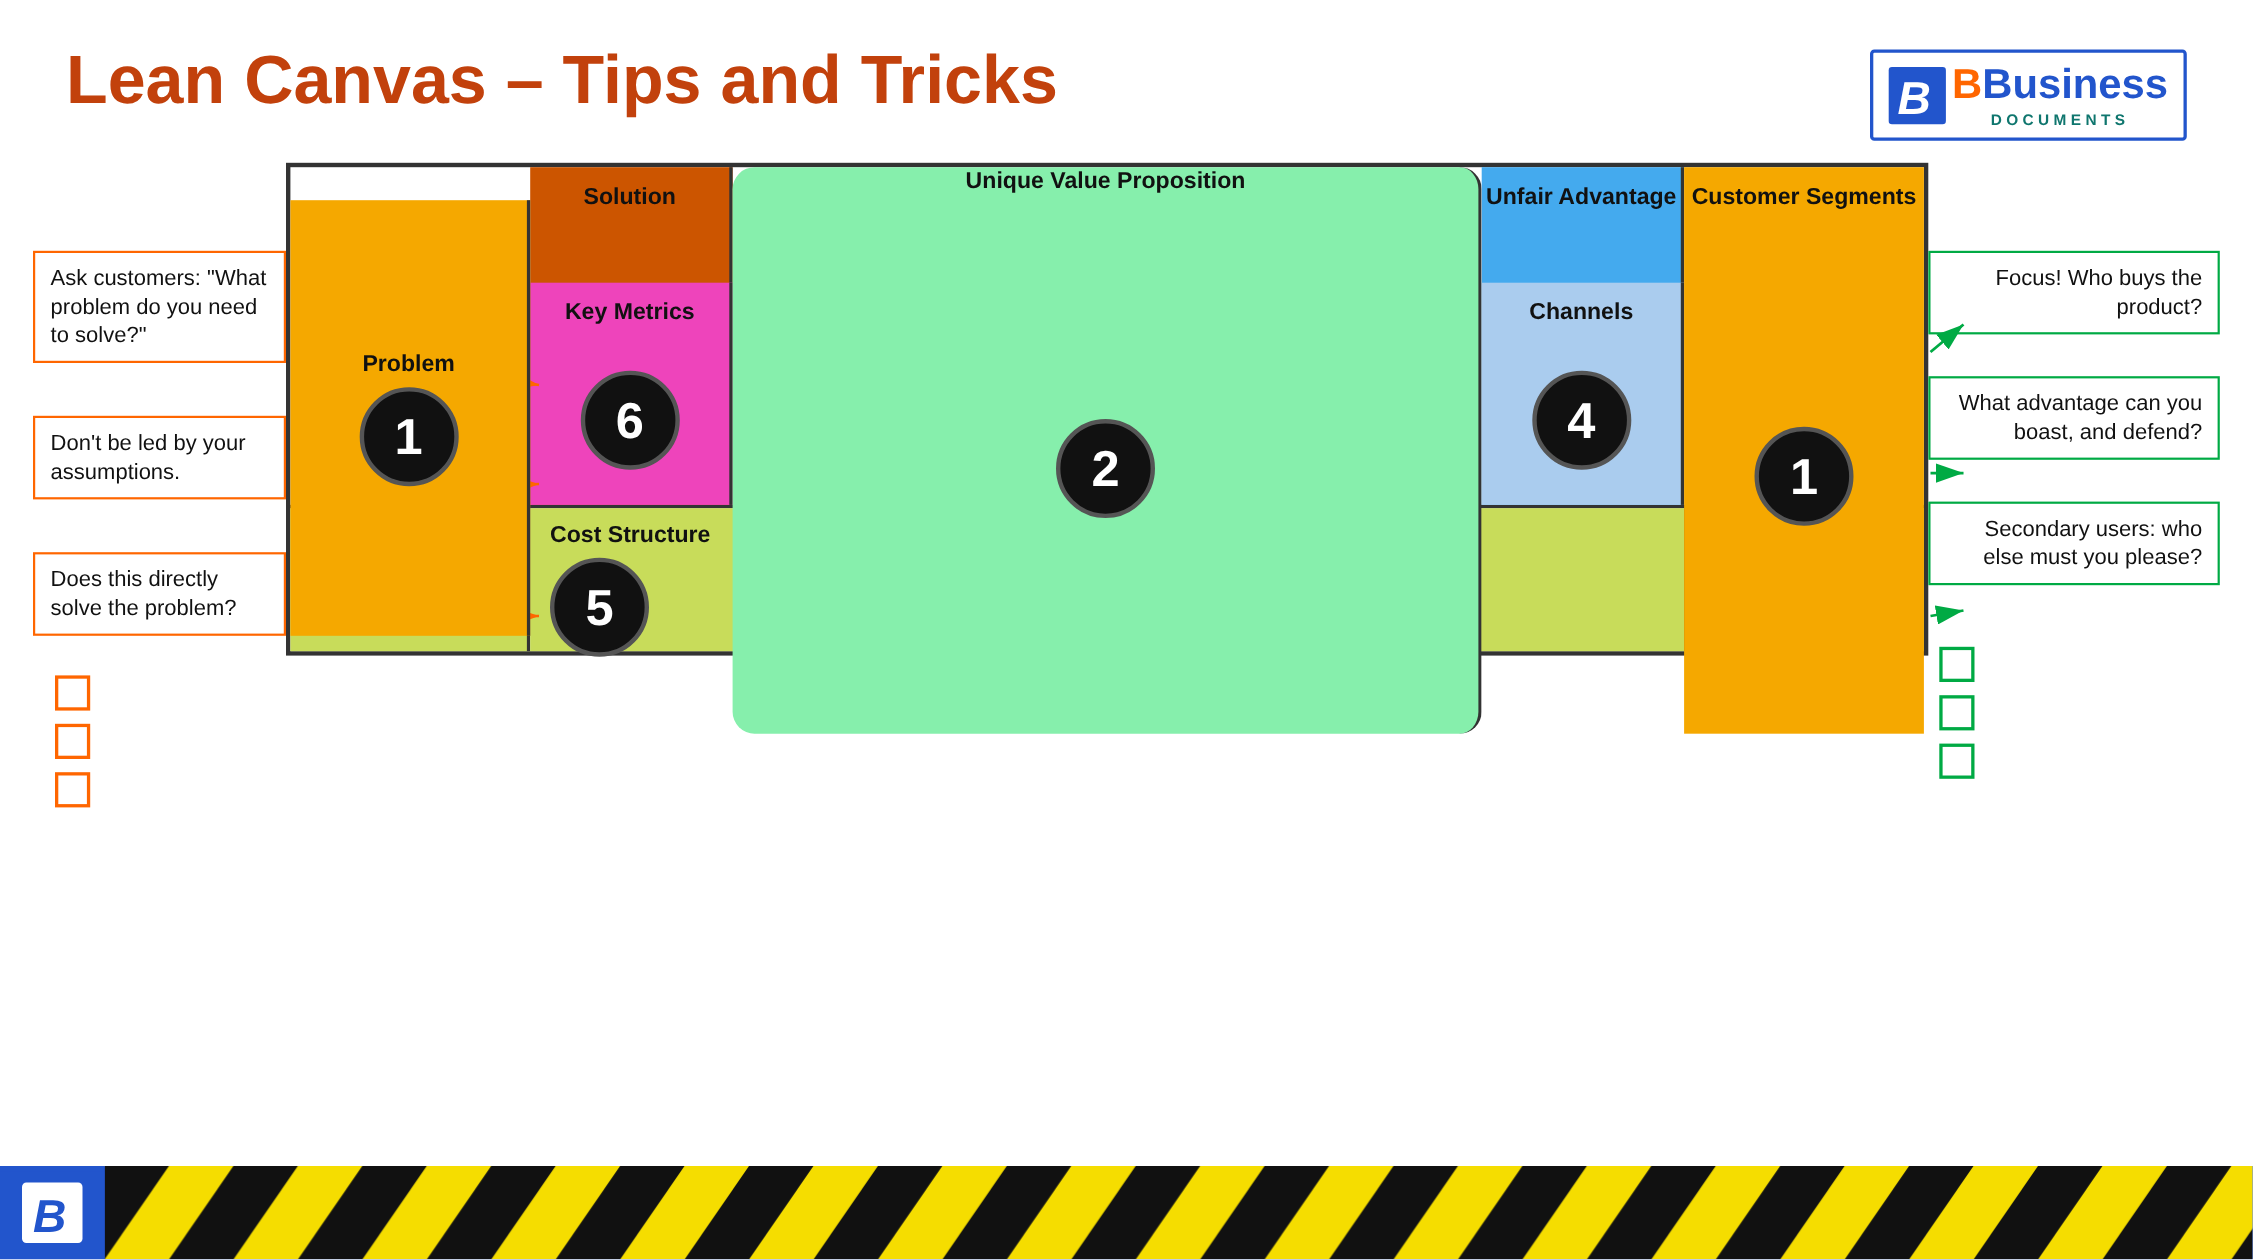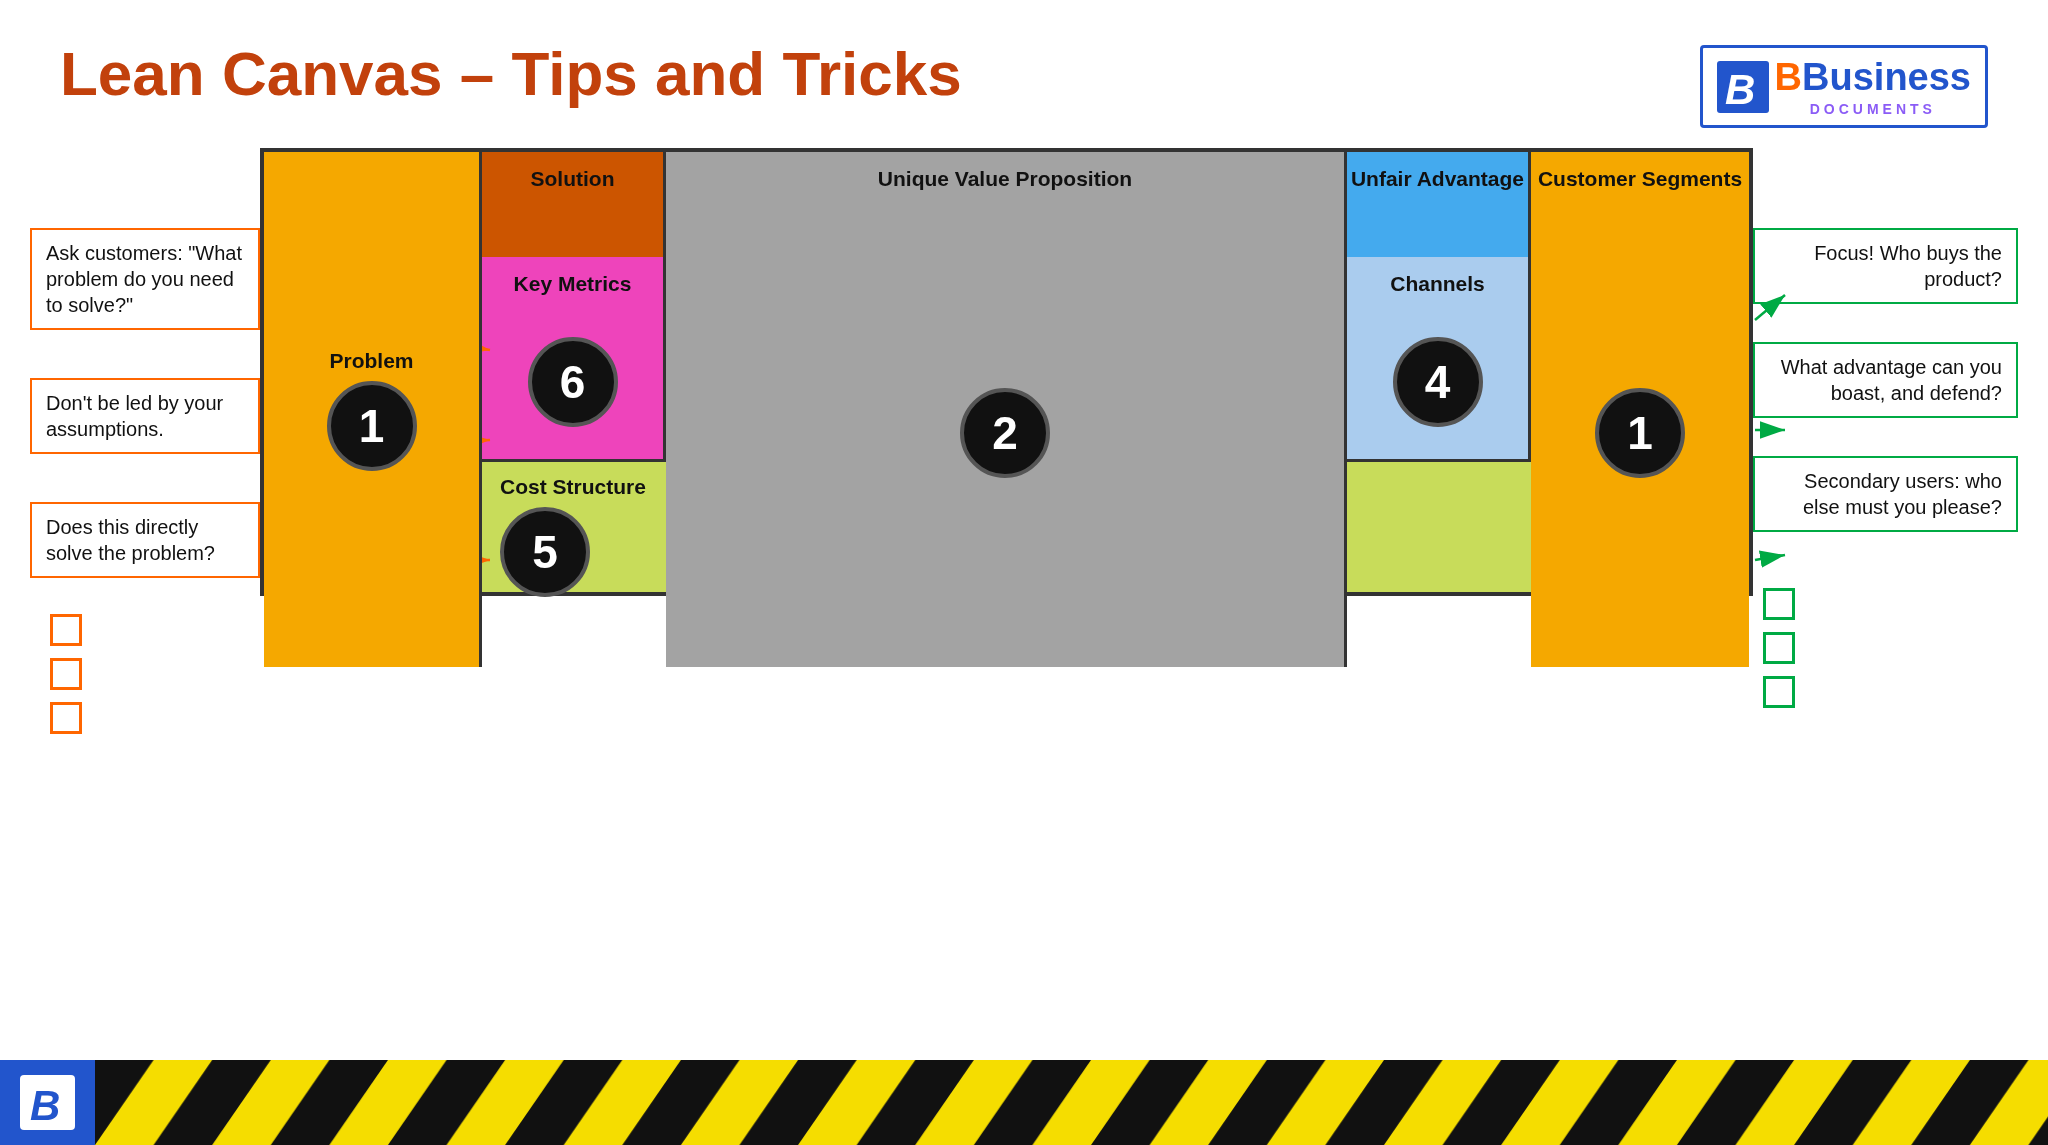--- a/index.html
+++ b/index.html
@@ -48,21 +48,21 @@
       display: flex;
       align-items: center;
       justify-content: center;
       margin-right: 6px;
       border-radius: 3px;
     }
     .logo-documents {
       font-size: 14px;
       font-weight: 700;
       letter-spacing: 4px;
-      color: #8b5cf6;
+      color: #0f766e;
       text-align: center;
       margin-top: 2px;
     }
 
     
     .main-content {
       display: flex;
       align-items: flex-start;
       padding: 0 30px;
       gap: 0;
@@ -230,26 +230,26 @@
       background: #cc5500;
       border-right: 3px solid #333;
       display: flex;
       flex-direction: column;
       align-items: center;
       padding-top: 14px;
       flex-shrink: 0;
     }
     .col-uvp {
       flex: 1;
-      background: #a3a3a3;
-      border-right: 3px solid #333;
-      display: flex;
-      flex-direction: column;
-      align-items: center;
-      padding-top: 14px;
+      background: #86efac;
+      border-right: 3px solid #333;
+      display: flex;
+      flex-direction: column;
+      align-items: center;
+      border-radius: 20px;
     }
     .col-unfair-top {
       width: 184px;
       background: #44aaee;
       border-right: 3px solid #333;
       display: flex;
       flex-direction: column;
       align-items: center;
       padding-top: 14px;
       flex-shrink: 0;
@@ -360,21 +360,21 @@
       <div class="checkbox-item"></div>
       <div class="checkbox-item"></div>
       <div class="checkbox-item"></div>
     </div>
   </div>
 
   <div class="canvas-grid">
 
     <div class="row1">
 
-      <div class="col-problem" style="height:515px;position:relative;z-index:1;">
+      <div class="col-problem" style="height:396px;position:relative;z-index:1;margin-top:30px;">
         <div class="cell-label-black">Problem</div>
         <div class="circle-num">1</div>
       </div>
 
       <div class="col-solution-top">
         <div class="cell-label-black">Solution</div>
         <div style="flex:1;display:flex;align-items:center;justify-content:center;">
           <div class="circle-num">3</div>
         </div>
       </div>

